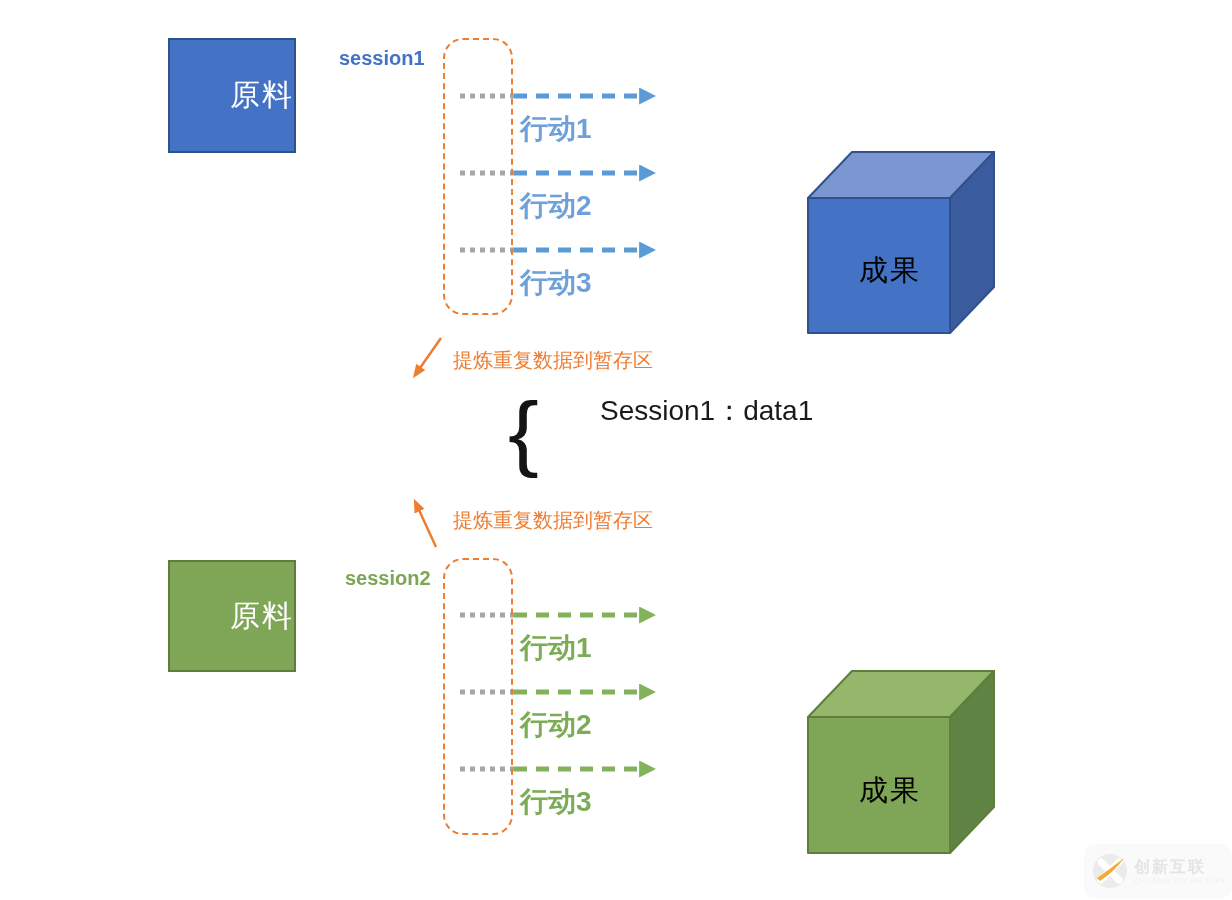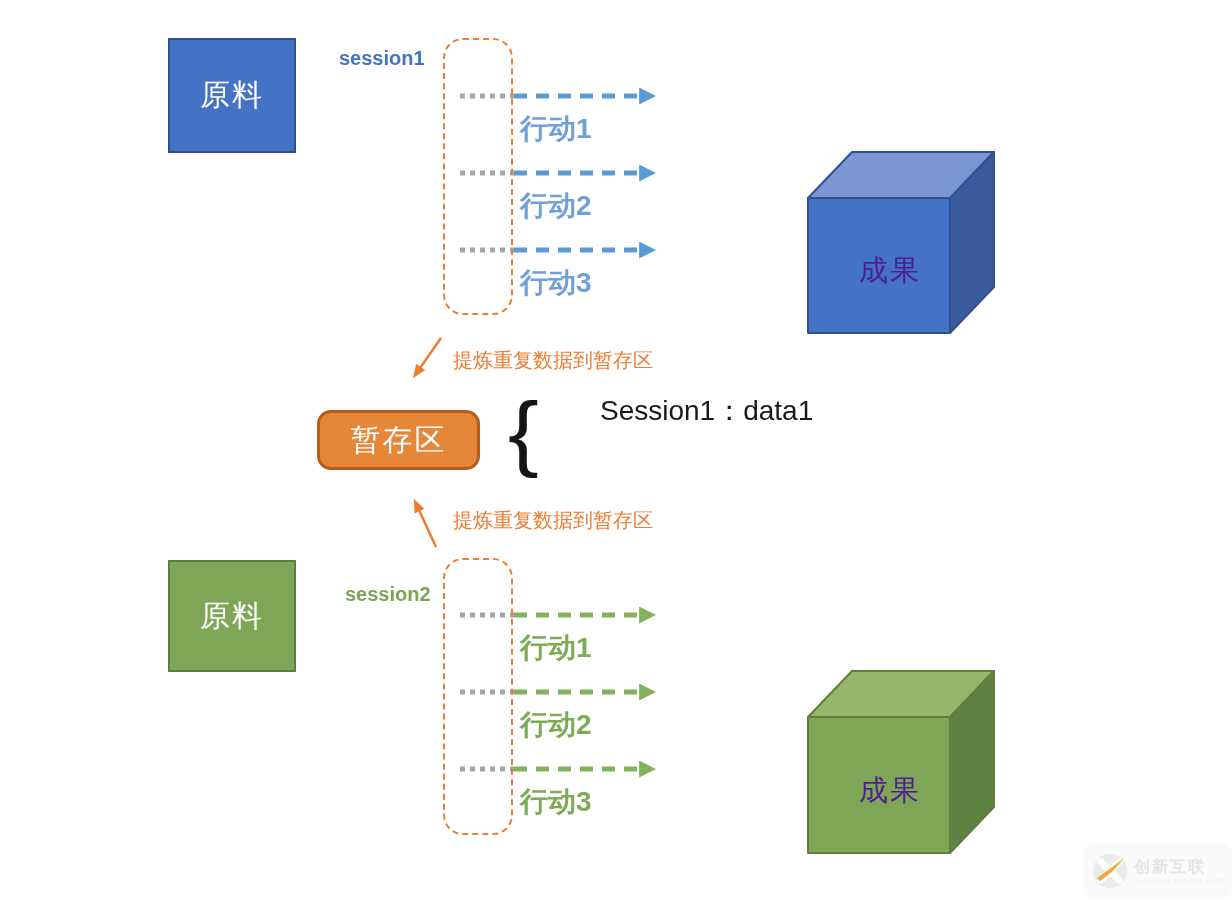--- a/index.html
+++ b/index.html
@@ -3,21 +3,21 @@
 <meta charset="utf-8">
 <style>
   html,body { margin:0; padding:0; background:#fff; }
   .canvas {
     position:relative; width:1232px; height:900px; background:#ffffff;
     font-family:"Liberation Sans","DejaVu Sans",sans-serif; overflow:hidden;
   }
   svg.overlay { position:absolute; left:0; top:0; width:1232px; height:900px; pointer-events:none; }
 
   .material {
-    position:absolute; width:124px; display:flex; align-items:center; justify-content:center;
+    position:absolute; width:124px; display:flex; align-items:center; justify-content:flex-end;
     color:#fff; font-size:30px; letter-spacing:2px;
   }
   .material.blue { background:var(--blue); border:2px solid var(--blue-border); height:111px; }
   .material.green { background:var(--green); border:2px solid var(--green-border); height:108px; }
 
   .session-label { position:absolute; font-weight:700; font-size:20px; }
   .session-label.s1 { color:var(--session1-label); }
   .session-label.s2 { color:var(--session2-label); }
 
   .dashed-box {
@@ -39,21 +39,21 @@
   }
 
   .brace {
     position:absolute; left:508px; top:382px; font-size:84px; line-height:100px;
     font-weight:500; color:#141414; transform:scaleX(1.1); transform-origin:left top;
   }
 
   .entry { position:absolute; left:600px; font-size:28px; color:var(--text-black); }
 
   .cube-label {
-    position:absolute; width:164px; text-align:center; color:#4c1d95; font-size:29px; letter-spacing:2px;
+    position:absolute; width:164px; text-align:center; color:#000000; font-size:29px; letter-spacing:2px;
   }
 
   .watermark {
     position:absolute; left:1084px; top:844px; width:148px; height:54px;
     background:rgba(246,246,246,0.55); border-radius:10px;
     display:flex; align-items:center;
   }
   .wm-icon { margin-left:8px; width:36px; height:36px; flex:0 0 auto; }
   .wm-text { margin-left:6px; display:flex; flex-direction:column; }
   .wm-name { font-size:16px; font-weight:700; color:var(--watermark-gray); letter-spacing:2px; line-height:18px; }
@@ -115,31 +115,28 @@
     <span>原料</span>
   </div>
   <div class="session-label s1" style="left:339px; top:47px;">session1</div>
   <div class="dashed-box" style="left:443px; top:38px;"></div>
   <div class="action-label blue" style="left:520px; top:110px;">行动1</div>
   <div class="action-label blue" style="left:520px; top:187px;">行动2</div>
   <div class="action-label blue" style="left:520px; top:264px;">行动3</div>
   <div class="cube-label" style="left:808px; top:251px;">成果</div>
 
   <div class="hint" style="left:453px; top:347px;">提炼重复数据到暂存区</div>
-  <div class="staging">
-    <span>暂存区</span>
-  </div>
   <div class="brace">{</div>
   <div class="entry" style="top:392px;">Session1：data1</div>
   <div class="hint" style="left:453px; top:507px;">提炼重复数据到暂存区</div>
 
   <div class="material green" style="left:168px; top:560px;">
     <span>原料</span>
   </div>
-  <div class="session-label s2" style="left:345px; top:567px;margin-top:16px;">session2</div>
+  <div class="session-label s2" style="left:345px; top:567px;">session2</div>
   <div class="dashed-box" style="left:443px; top:558px;"></div>
   <div class="action-label green" style="left:520px; top:629px;">行动1</div>
   <div class="action-label green" style="left:520px; top:706px;">行动2</div>
   <div class="action-label green" style="left:520px; top:783px;">行动3</div>
   <div class="cube-label" style="left:808px; top:771px;">成果</div>
 
   <div class="watermark">
     <svg class="wm-icon" viewBox="0 0 36 36">
       <circle cx="18" cy="18" r="17" fill="#EBEBEB"></circle>
       <path d="M9,9 L27,27 M27,9 L9,27" stroke="#FFFFFF" stroke-width="7" stroke-linecap="round"></path>

